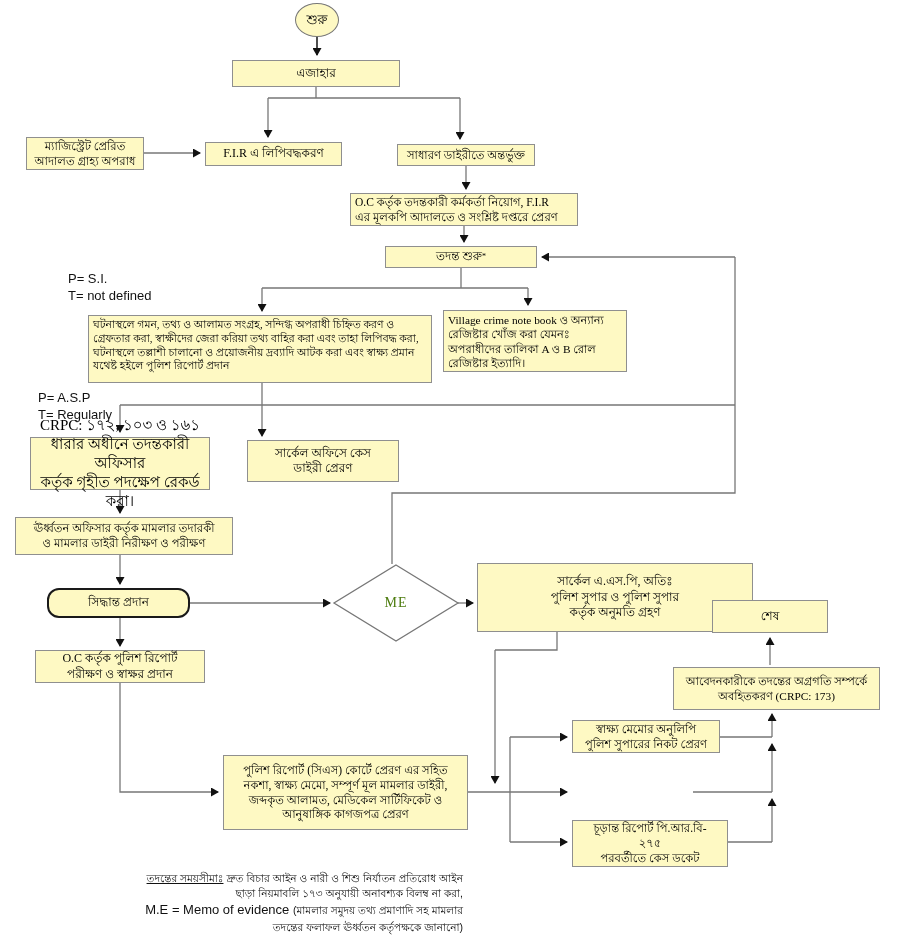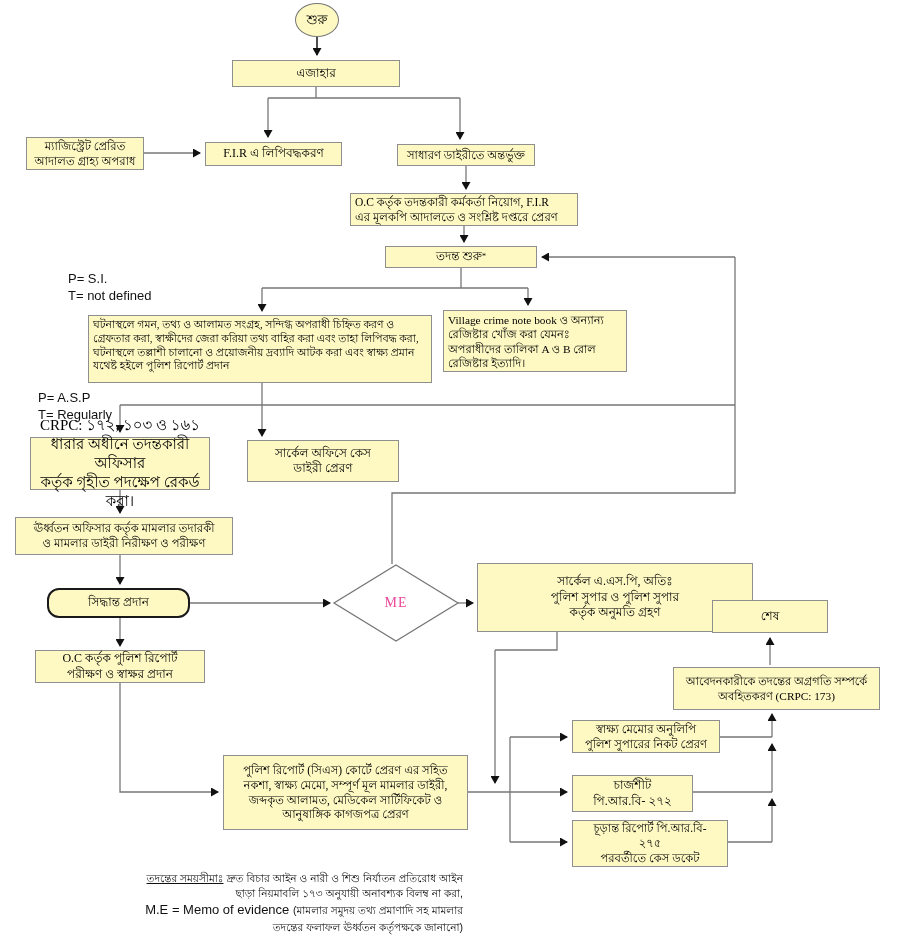--- a/index.html
+++ b/index.html
@@ -7,21 +7,21 @@
          font-family:"Liberation Sans","DejaVu Sans",sans-serif;color:#000;}
   #wires{position:absolute;left:0;top:0;width:900px;height:938px;z-index:1;}
   .node{position:absolute;z-index:2;box-sizing:border-box;border:1px solid #8f8f8f;background:#fef9c3;
         display:flex;align-items:center;justify-content:center;text-align:center;
         font-size:12px;line-height:1.28;white-space:pre-line;padding:2px 4px;font-family:Liberation Serif, serif;}
   .node.leftalign{text-align:left;justify-content:flex-start;}
   .ellipse{border-radius:50%;border-color:#777;font-size:13px;}
   .bold-border{border:2px solid #1a1a1a;}
   .plainlabel{position:absolute;z-index:2;border:0;background:transparent;font-size:13px;
               line-height:1.3;white-space:pre-line;text-align:left;color:#111;}
-  .diamond-label{position:absolute;z-index:2;font-size:14px;letter-spacing:1px;color:#ec4899;
+  .diamond-label{position:absolute;z-index:2;font-size:14px;letter-spacing:1px;color:#4d7c0f;
                  display:flex;align-items:center;justify-content:center;font-family:"Liberation Serif","DejaVu Serif",serif;}
   #footnotes{position:absolute;left:3px;top:871px;width:460px;z-index:2;font-size:10.5px;
              line-height:1.45;text-align:right;color:#111;}
   #footnotes .me-big{font-size:13px;}
   .u{text-decoration:underline;}
   sup{font-size:8px;}
 </style>
 </head>
 <body>
 
@@ -144,22 +144,20 @@
 পরীক্ষণ ও স্বাক্ষর প্রদান</span></div>
 
   <div class="node" style="left:223px;top:755px;width:245px;height:75px;font-size:11.5px;"><span>পুলিশ রিপোর্ট (সিএস) কোর্টে প্রেরণ এর সহিত
 নকশা, স্বাক্ষ্য মেমো, সম্পূর্ণ মূল মামলার ডাইরী,
 জব্দকৃত আলামত, মেডিকেল সার্টিফিকেট ও
 আনুষাঙ্গিক কাগজপত্র প্রেরণ</span></div>
 
   <div class="node" style="left:572px;top:720px;width:148px;height:33px;font-size:11.5px;"><span>স্বাক্ষ্য মেমোর অনুলিপি
 পুলিশ সুপারের নিকট প্রেরণ</span></div>
 
-  <div class="node" style="left:572px;top:775px;width:121px;height:37px;"><span>চার্জশীট
-পি.আর.বি- ২৭২</span></div>
 
   <div class="node" style="left:572px;top:820px;width:156px;height:47px;font-size:11.5px;"><span>চূড়ান্ত রিপোর্ট পি.আর.বি-
 ২৭৫
 পরবর্তীতে কেস ডকেট</span></div>
 
   <div id="footnotes">
     <div><span class="u">তদন্তের সময়সীমাঃ</span><span> দ্রুত বিচার আইন ও নারী ও শিশু নির্যাতন প্রতিরোধ আইন</span></div>
     <div>ছাড়া নিয়মাবলি ১৭৩ অনুযায়ী অনাবশ্যক বিলম্ব না করা,</div>
     <div><span class="me-big">M.E = Memo of evidence </span><span>(মামলার সমুদয় তথ্য প্রমাণাদি সহ মামলার</span></div>
     <div>তদন্তের ফলাফল ঊর্ধ্বতন কর্তৃপক্ষকে জানানো)</div>

